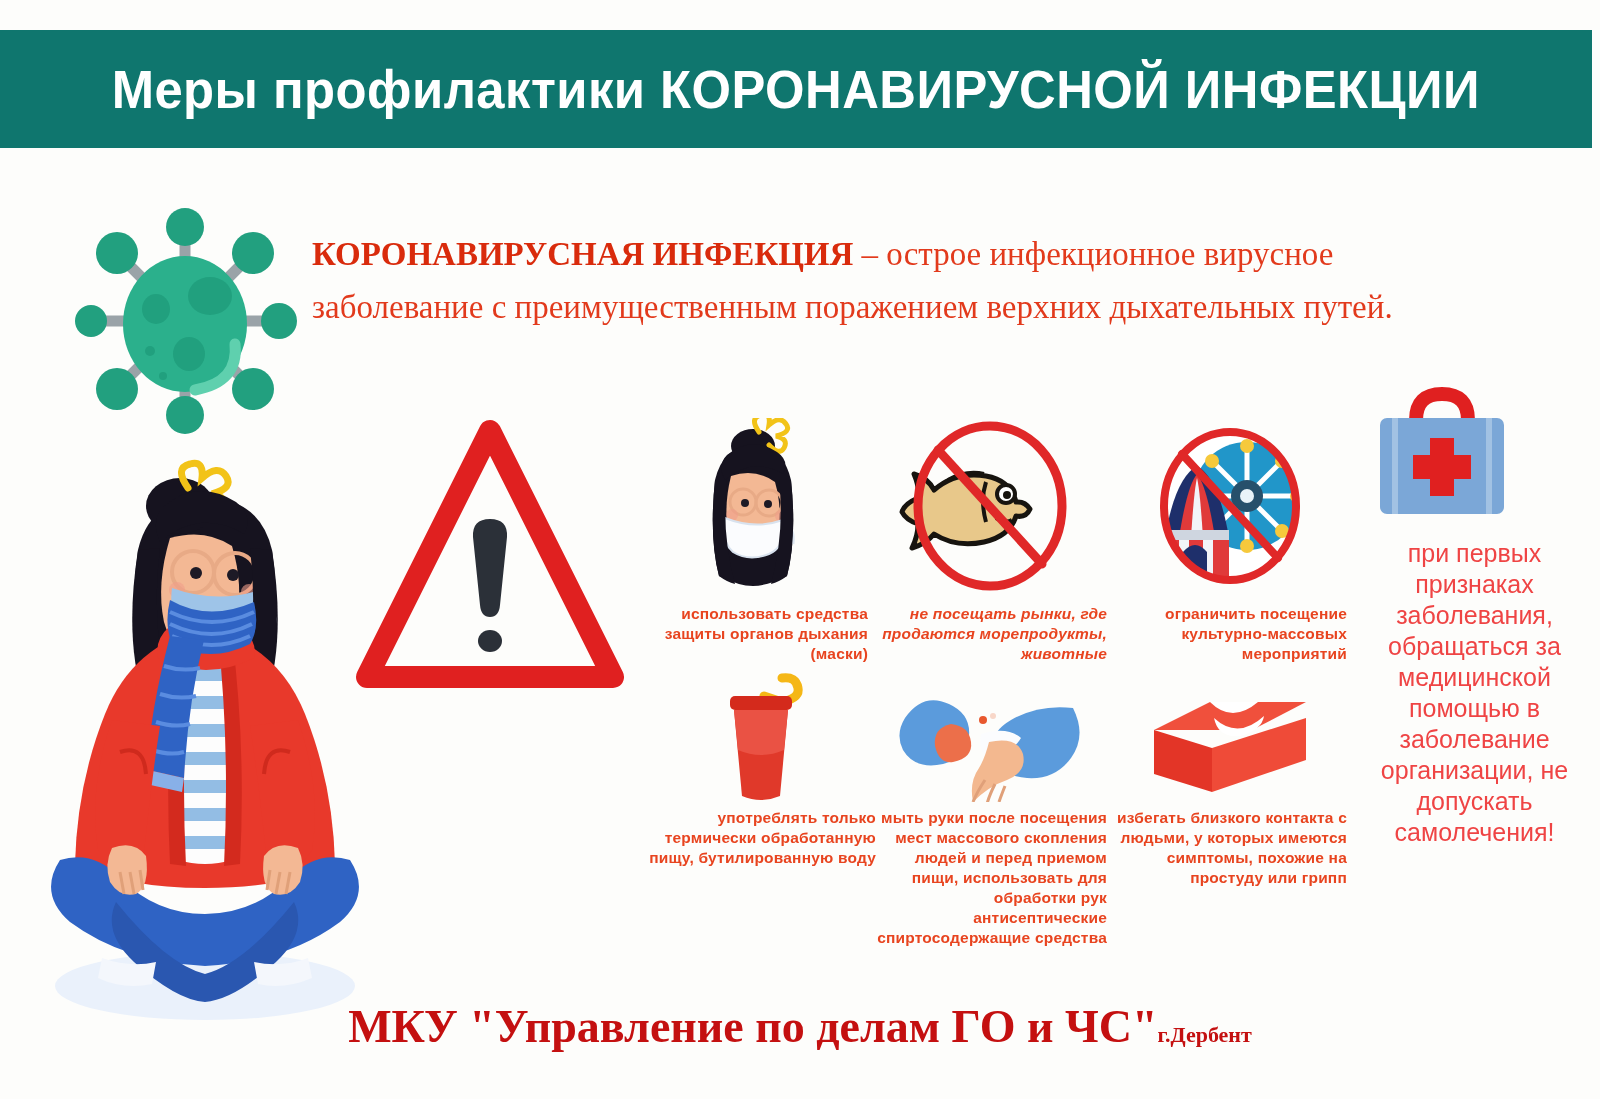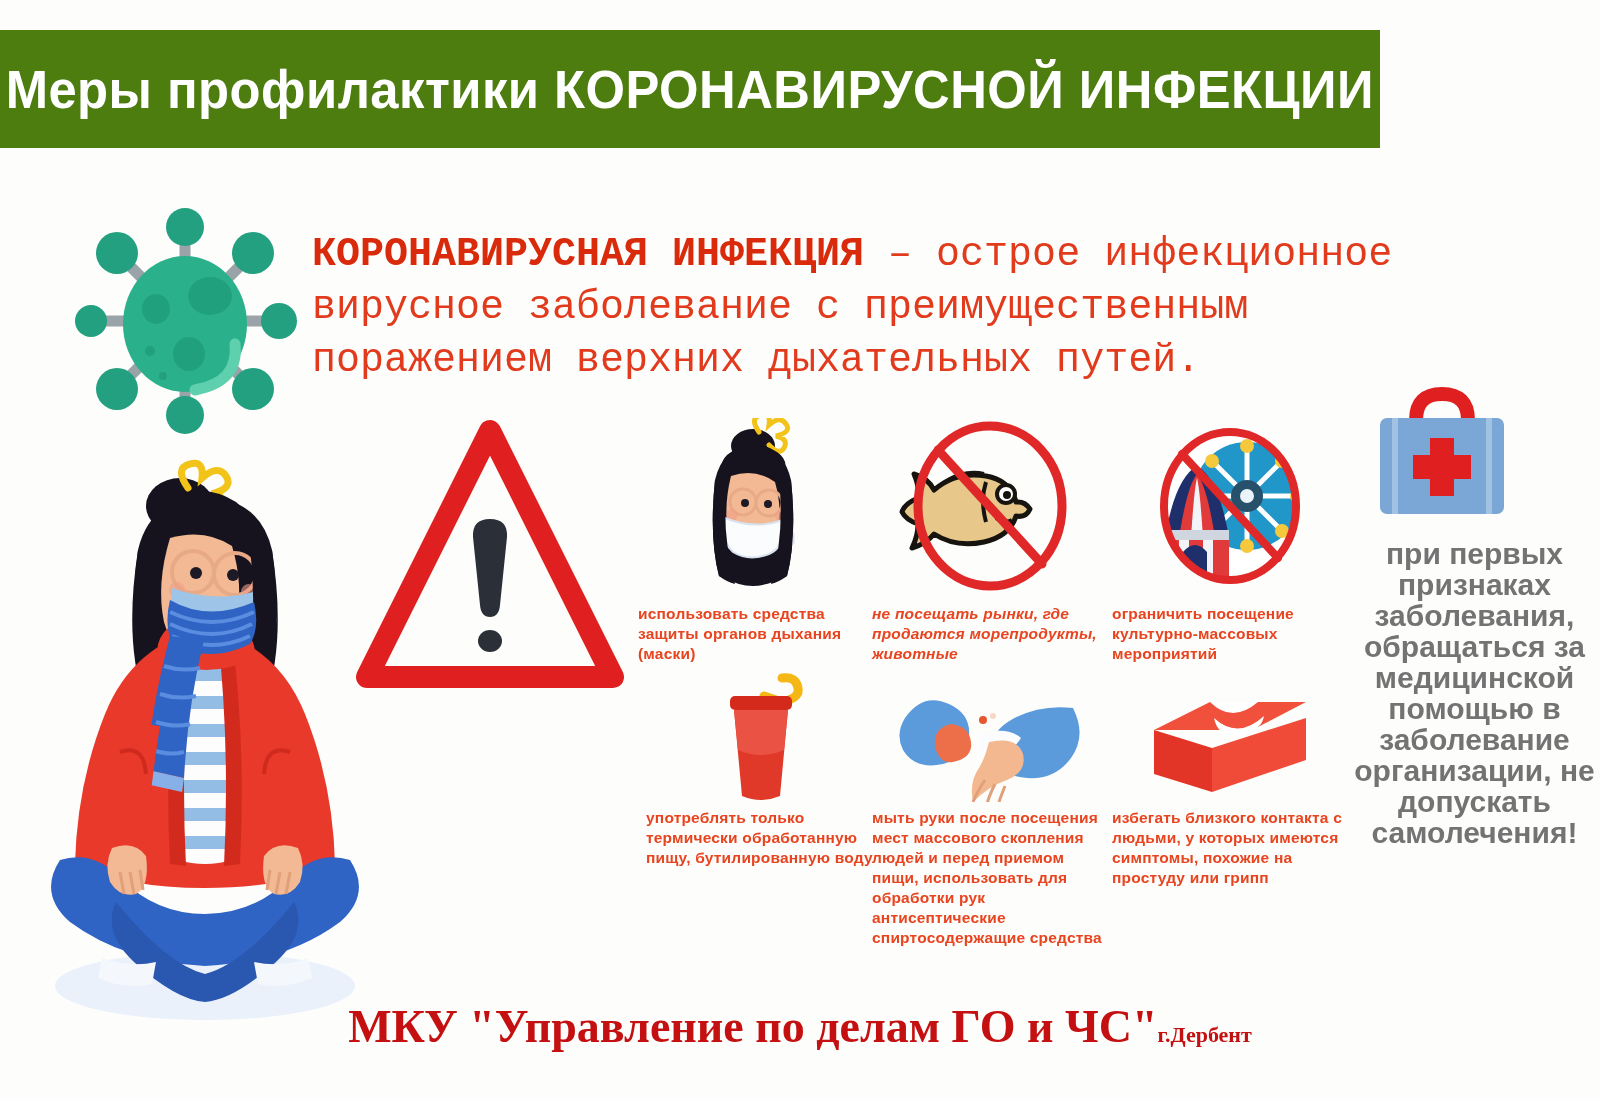--- a/index.html
+++ b/index.html
@@ -7,55 +7,55 @@
     width:1600px;height:1099px;
     background:#ffffff;
     font-family:"Liberation Sans", sans-serif;
     overflow:hidden;
     position:relative;
   }
   .poster{position:relative;width:1600px;height:1099px;background:#fdfdfb;}
 
   
   .header{
-    position:absolute;left:0;top:30px;width:1380px;height:118px;
-    background:#4d7c0f;
+    position:absolute;left:0;top:30px;width:1592px;height:118px;
+    background:#0f766e;
     display:flex;align-items:center;justify-content:center;
   }
   .header-title{
     color:#ffffff;
     font-size:54px;
     font-weight:bold;
     letter-spacing:0.5px;
     white-space:nowrap;
     font-family:"Liberation Sans", sans-serif;
     transform:scaleX(0.94);
   }
 
   
   .intro{
     position:absolute;left:312px;top:228px;width:1180px;
     color:#e23a1c;
-    font-size:40px;
+    font-size:33px;
     line-height:53px;
-    font-family:Liberation Mono, monospace;
+    font-family:Liberation Serif, serif;
   }
   .intro b{font-weight:bold;color:#d92b0c;}
 
   
   .virus{position:absolute;left:60px;top:196px;width:250px;height:250px;}
 
   
   .woman{position:absolute;left:20px;top:430px;width:370px;height:600px;}
 
   
   .triangle{position:absolute;left:355px;top:415px;width:270px;height:285px;}
 
   
-  .cell{position:absolute;text-align:left;}
+  .cell{position:absolute;text-align:right;}
   .cell-art{display:flex;align-items:flex-end;justify-content:center;}
   .cap{
     color:#e8441f;
     font-size:15.5px;
     font-weight:bold;
     line-height:20px;
     letter-spacing:0.2px;
     margin-top:6px;
     font-family:"Liberation Sans", sans-serif;
   }
@@ -66,23 +66,23 @@
   #cell-events {left:1112px;top:418px;width:235px;}
   
   #cell-food   {left:638px;top:672px;width:230px;margin-left:8px;}
   #cell-hands  {left:872px;top:672px;width:235px;}
   #cell-contact{left:1112px;top:672px;width:235px;}
 
   
   .callout{position:absolute;left:1352px;top:380px;width:245px;text-align:center;}
   .kit{margin:0 auto;}
   .callout-text{
-    color:#737373;
-    font-size:30px;
-    font-weight:bold;
+    color:#ef4444;
+    font-size:25px;
+    font-weight:normal;
     line-height:31px;
     margin-top:8px;
     font-family:"Liberation Sans", sans-serif;
   }
 
   
   .footer{
     position:absolute;left:0;top:1000px;width:1600px;text-align:center;
     white-space:nowrap;
   }

